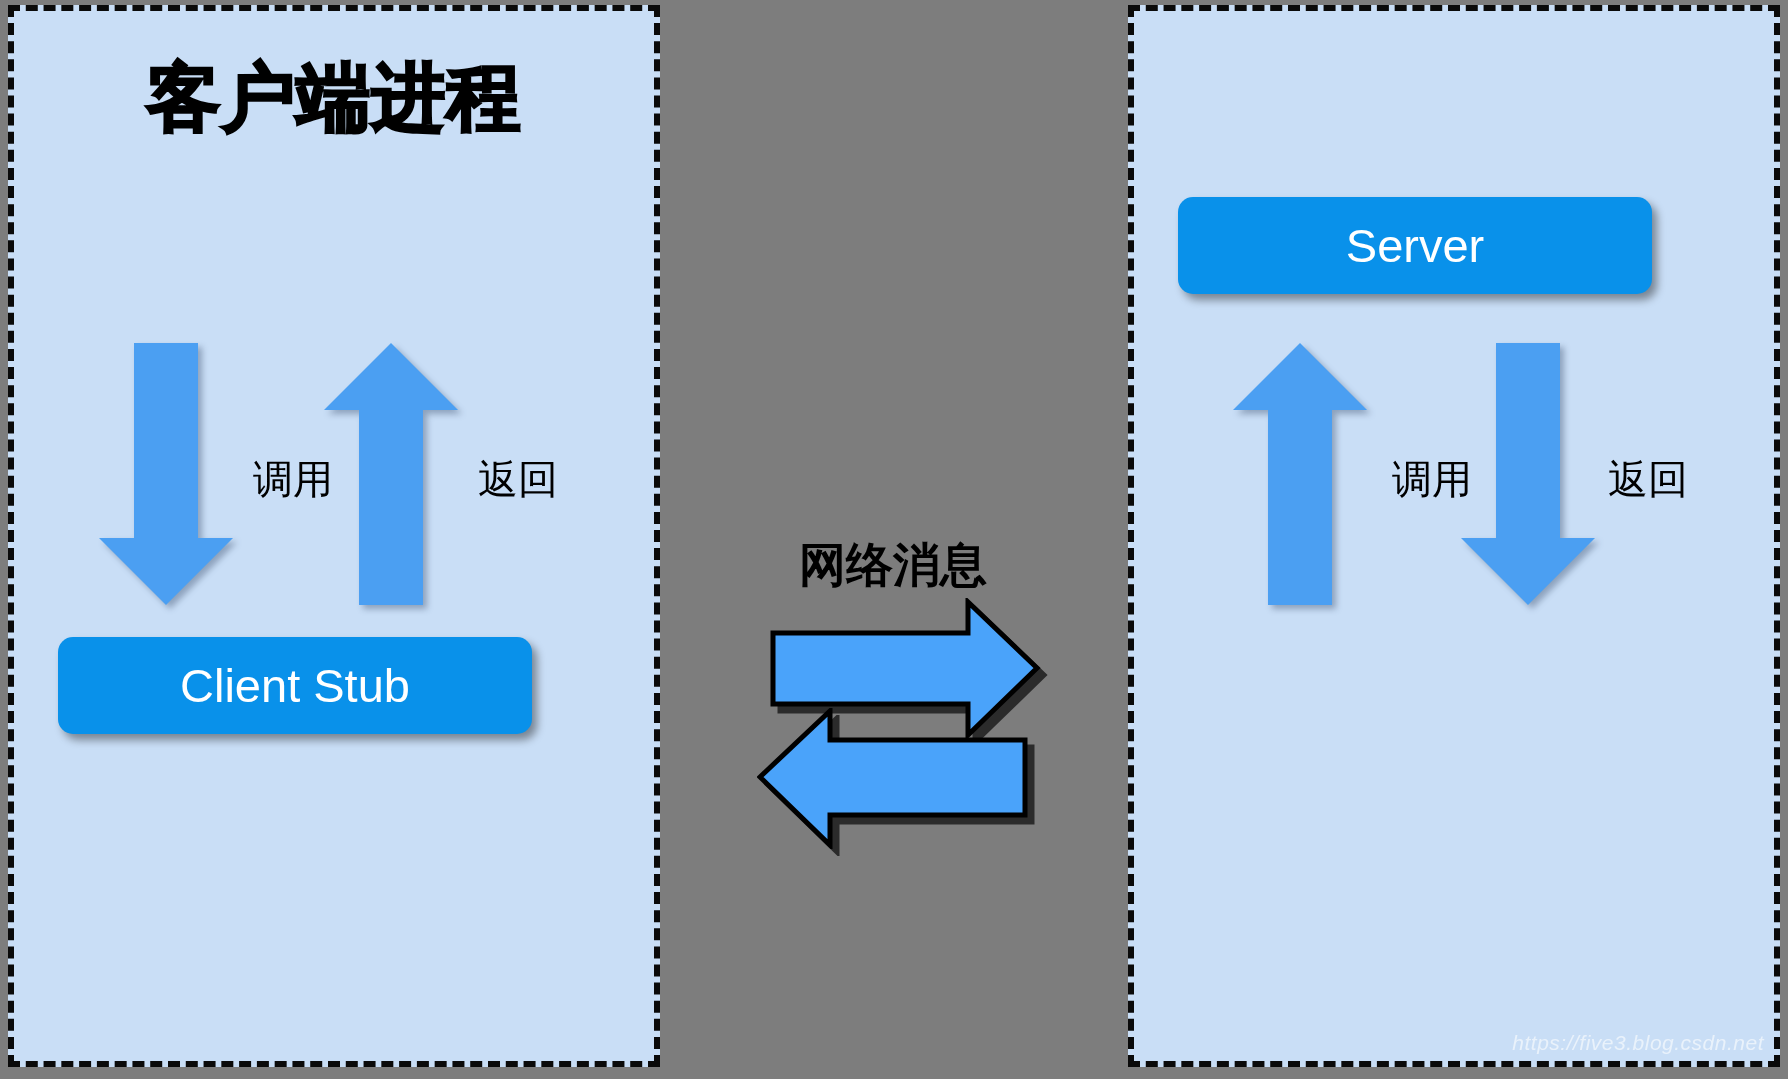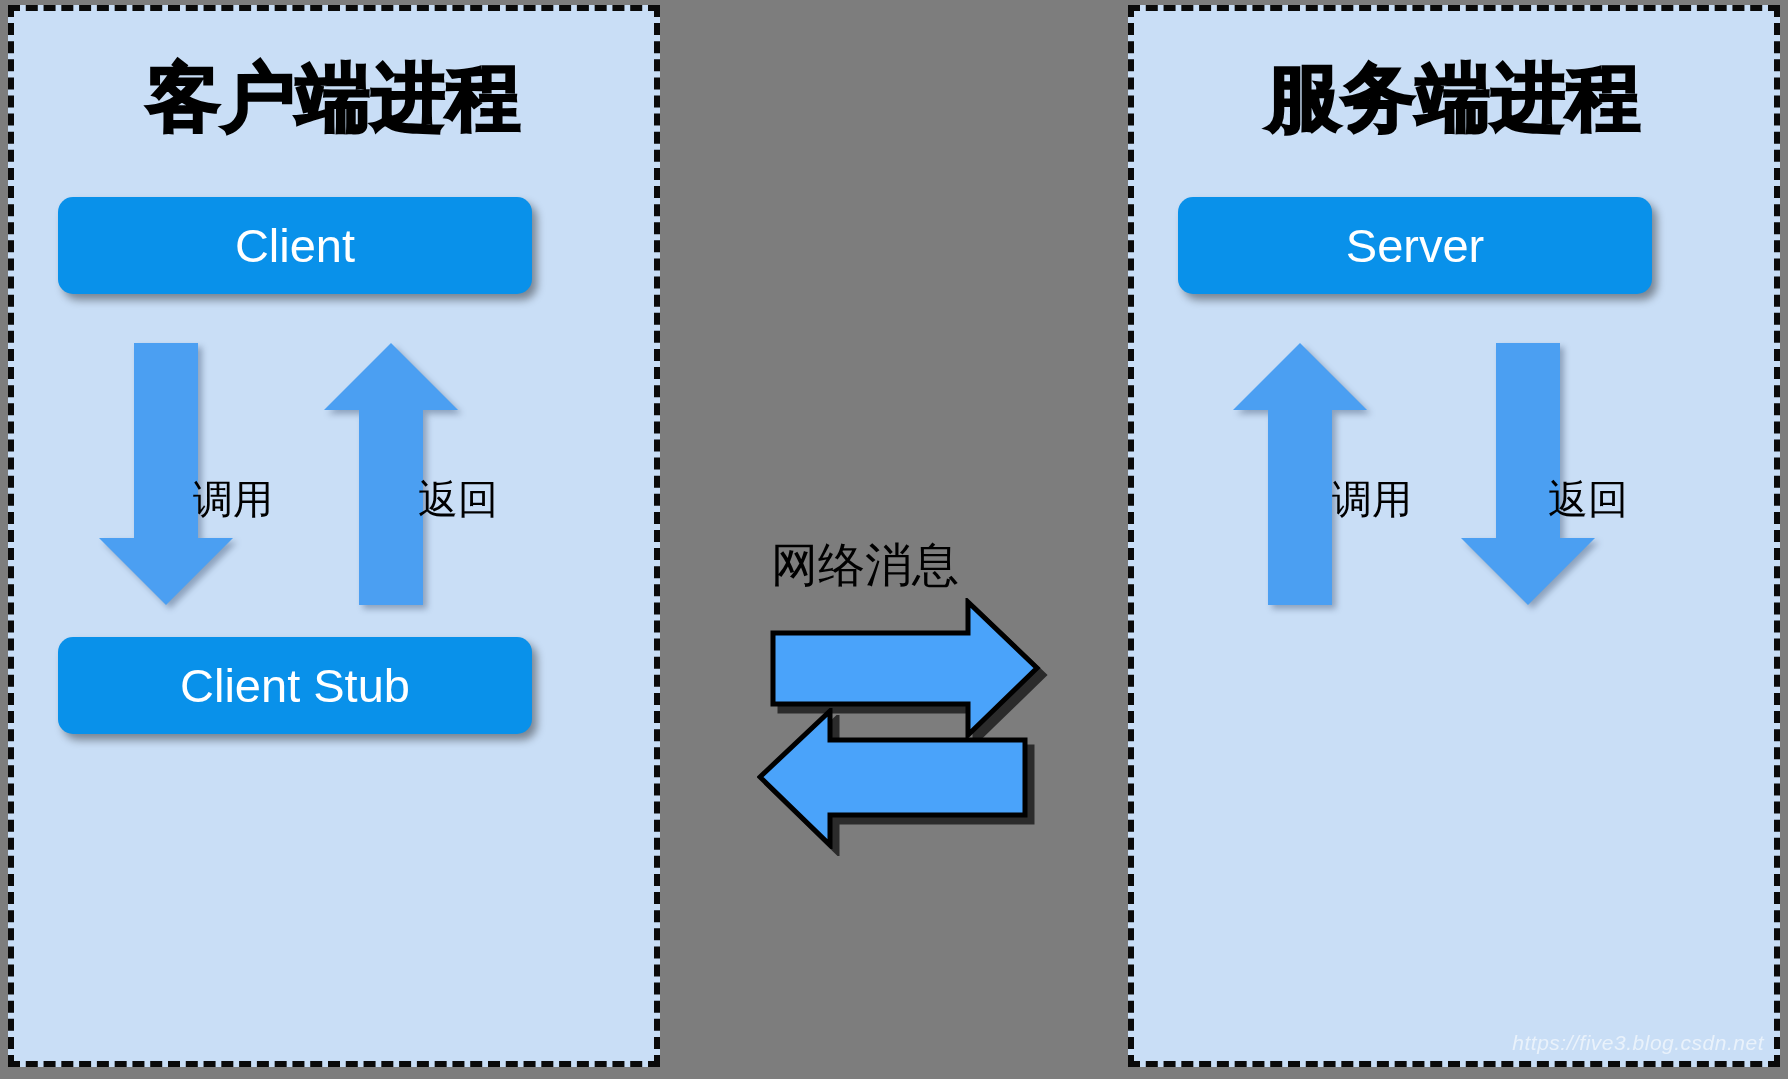--- a/index.html
+++ b/index.html
@@ -74,36 +74,36 @@
     top: 332px;
     width: 134px;
     height: 262px;
     filter: drop-shadow(4px 4px 3px rgba(30,50,80,0.35));
   }
   .varrow svg { display:block; width:100%; height:100%; }
   .varrow polygon { fill: var(--v-arrow); }
 
   .flow-label {
     position: absolute;
-    top: 464px;
+    top: 444px;
     width: 140px;
-    text-align: left;
+    text-align: right;
     font-size: 40px;
     line-height: 48px;
     color: var(--label-text);
   }
 
   .network-label {
     position: absolute;
-    left: 740px;
+    left: 768px;
     top: 534px;
     width: 250px;
     text-align: center;
     font-size: 47px;
-    font-weight: 400;
+    font-weight: 700;
     color: var(--label-text);
   }
 
   .harrow {
     position: absolute;
     filter: drop-shadow(7px 7px 0 rgba(0,0,0,0.65));
   }
   .harrow svg { display:block; width:100%; height:100%; }
   .harrow polygon {
     fill: var(--h-arrow);
@@ -125,23 +125,20 @@
   }
 </style>
 </head>
 <body>
 
 <div class="stage">
 
   <section class="panel left">
     <h1 class="panel-title">客户端进程</h1>
 
-    <div class="node top">
-      <span>Client</span>
-    </div>
 
     <div class="varrow" style="left:85px">
       <svg viewBox="0 0 134 262" preserveAspectRatio="none">
         <polygon points="35,0 99,0 99,195 134,195 67,262 0,195 35,195"></polygon>
       </svg>
     </div>
 
     <div class="varrow" style="left:310px">
       <svg viewBox="0 0 134 262" preserveAspectRatio="none">
         <polygon points="67,0 134,67 99,67 99,262 35,262 35,67 0,67"></polygon>
@@ -150,21 +147,20 @@
 
     <div class="flow-label" style="left:179px">调用</div>
     <div class="flow-label" style="left:404px">返回</div>
 
     <div class="node bottom">
       <span>Client Stub</span>
     </div>
   </section>
 
   <section class="panel right">
-    <h1 class="panel-title">服务端进程</h1>
 
     <div class="node top">
       <span>Server</span>
     </div>
 
     <div class="varrow" style="left:99px">
       <svg viewBox="0 0 134 262" preserveAspectRatio="none">
         <polygon points="67,0 134,67 99,67 99,262 35,262 35,67 0,67"></polygon>
       </svg>
     </div>

